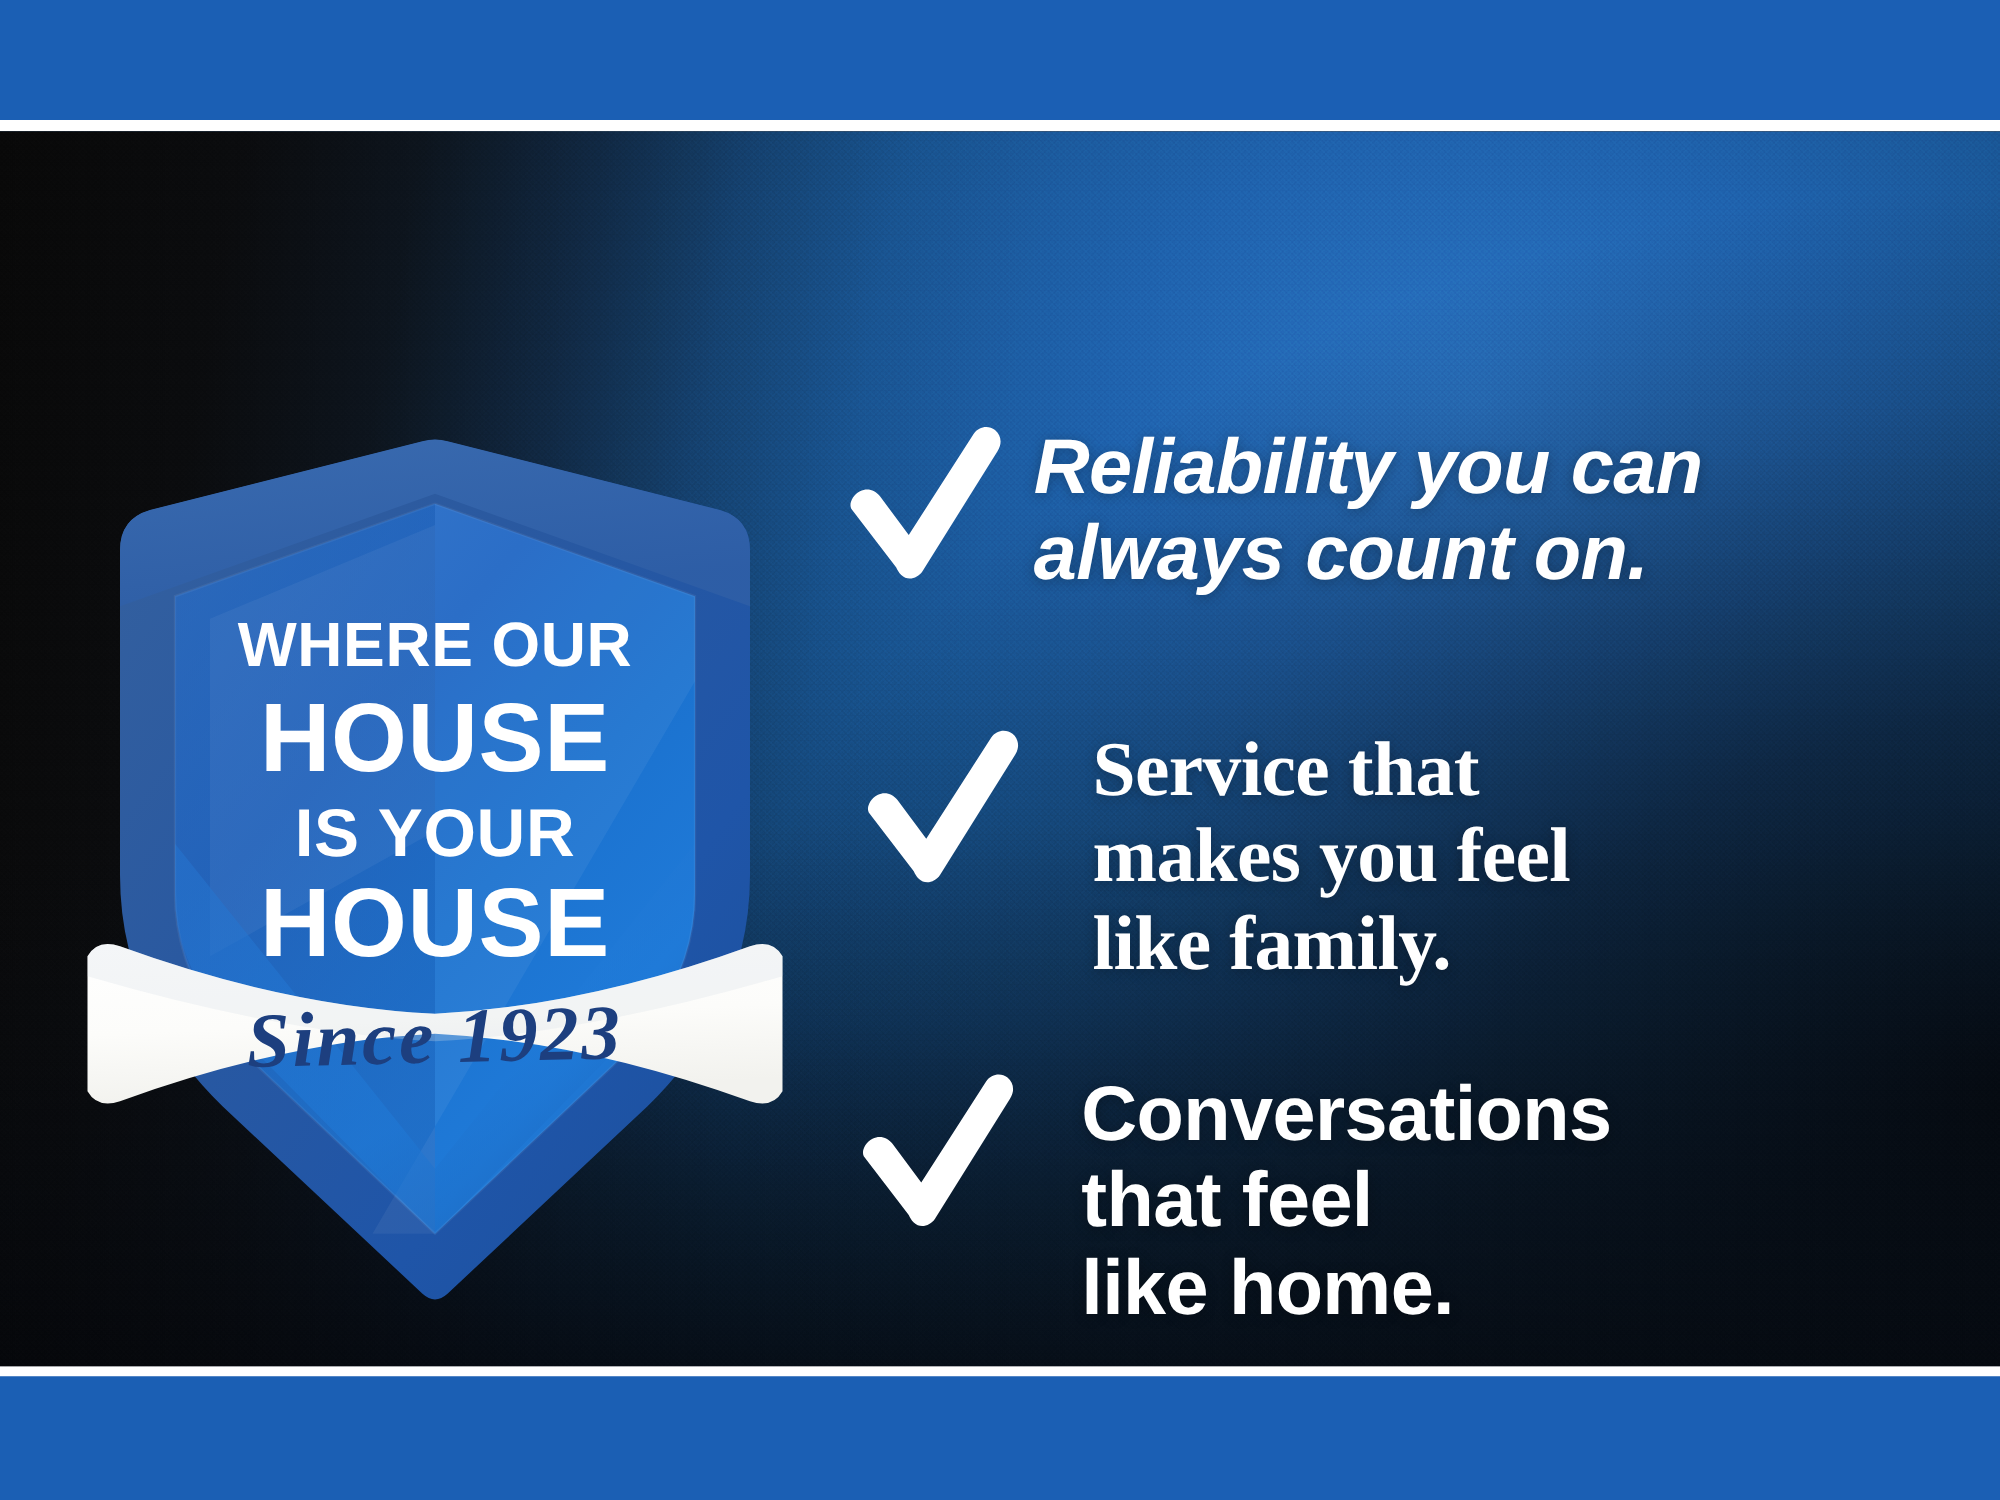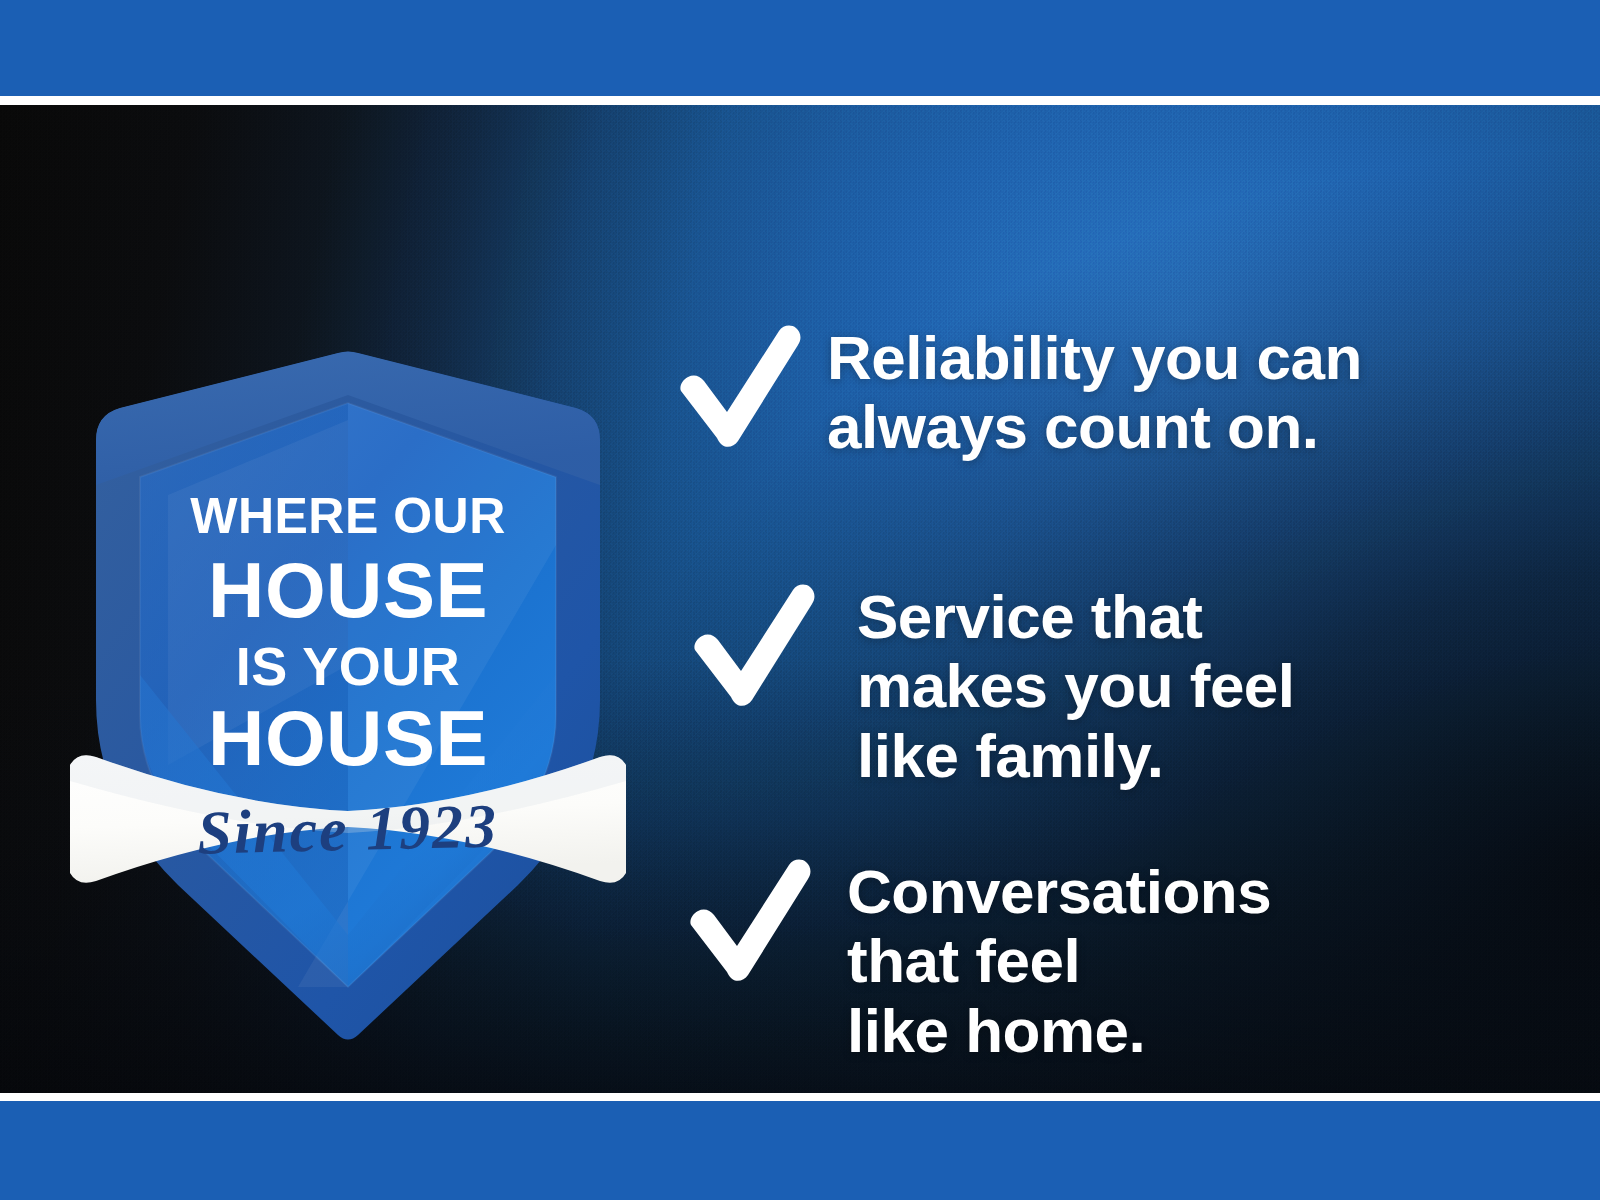--- a/index.html
+++ b/index.html
@@ -102,21 +102,21 @@
     position:absolute;
     left:675px; top:118px;
     width:890px; height:950px;
   }
   .bullet {
     position:absolute;
     display:flex;
     align-items:flex-start;
     gap:22px;
   }
-  #bullet-0 { top:96px;  left:0; }
+  #bullet-0 { top:112px;  left:0;font-style:italic; }
   #bullet-1 { top:355px; left:14px; }
   #bullet-2 { top:630px; left:10px; }
 
   .check-icon {
     flex:0 0 auto;
     width:130px; height:128px;
     margin-top:6px;
   }
   .check-icon svg { display:block; width:100%; height:100%; }
 
@@ -124,22 +124,22 @@
     color:#ffffff;
     font-family:"Liberation Sans", sans-serif;
     font-weight:bold;
     font-size:62px;
     line-height:1.12;
     letter-spacing:-0.5px;
     white-space:pre-line;
     text-shadow:0 2px 10px rgba(0,0,0,0.28);
     padding-top:4px;
   }
-  #bullet-1 .bullet-text { margin-left:16px; }
-  #bullet-2 .bullet-text { margin-left:10px; }
+  #bullet-1 .bullet-text { margin-left:33px;font-family:Liberation Serif, serif; }
+  #bullet-2 .bullet-text { margin-left:28px; }
 </style>
 </head>
 <body>
 
 <div id="stage">
 
   <div class="bar" id="top-bar"></div>
 
   <div id="panel">
     <div class="g1"></div>

